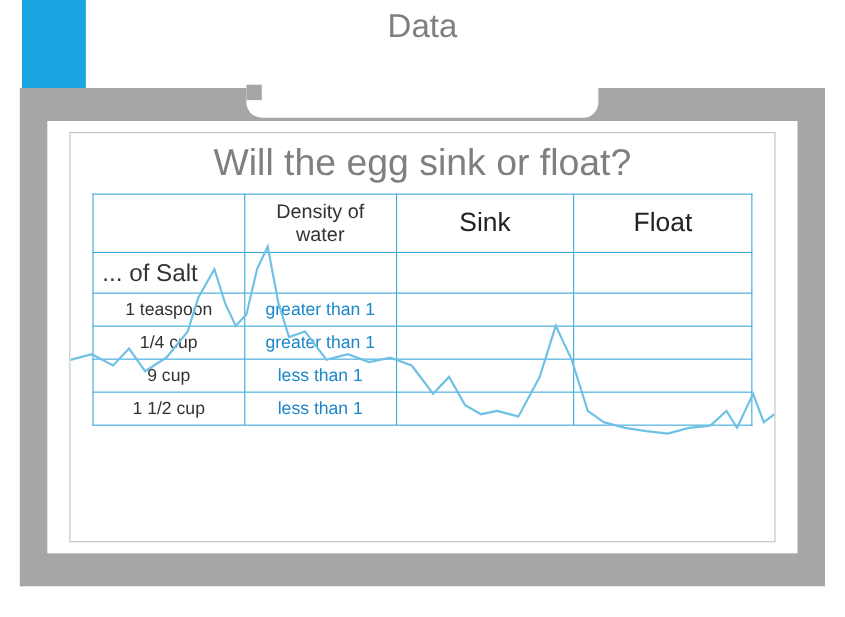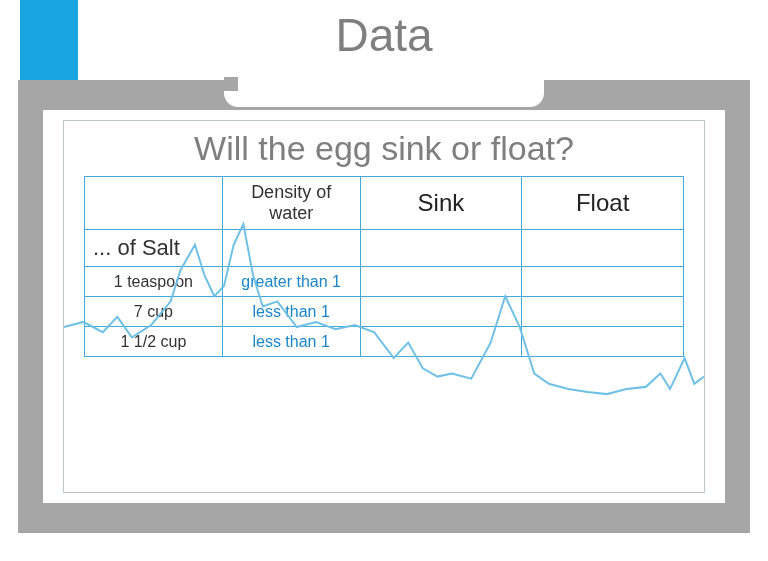--- a/index.html
+++ b/index.html
@@ -18,21 +18,21 @@
     width: 58px;
     height: 80px;
     background: #1ba5e0;
   }
   .title {
     position: absolute;
     top: 8px;
     left: 0;
     width: 100%;
     text-align: center;
-    font-size: 46px;
+    font-size: 30px;
     color: #7f7f7f;
     font-weight: 400;
   }
   .outer-frame {
     position: absolute;
     top: 80px;
     left: 18px;
     right: 18px;
     bottom: 28px;
     background: #a6a6a6;
@@ -156,21 +156,27 @@
           <td></td>
           <td></td>
         </tr>
         <tr>
           <td class="measure">1 teaspoon</td>
           <td class="density">greater than 1</td>
           <td></td>
           <td></td>
         </tr>
         <tr>
-          <td class="measure">7 cup</td>
+          <td class="measure">1/4 cup</td>
+          <td class="density">greater than 1</td>
+          <td></td>
+          <td></td>
+        </tr>
+        <tr>
+          <td class="measure">9 cup</td>
           <td class="density">less than 1</td>
           <td></td>
           <td></td>
         </tr>
         <tr>
           <td class="measure">1 1/2 cup</td>
           <td class="density">less than 1</td>
           <td></td>
           <td></td>
         </tr>

